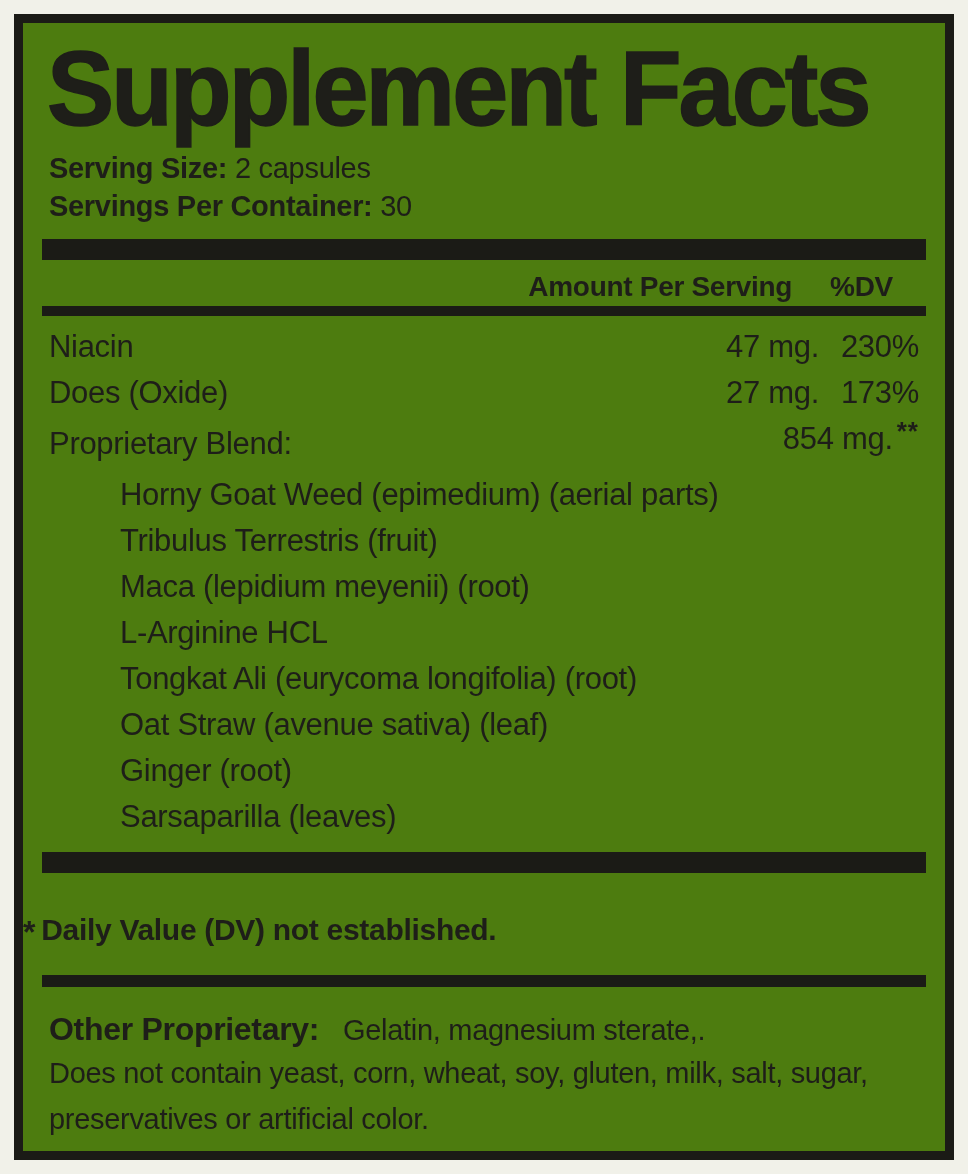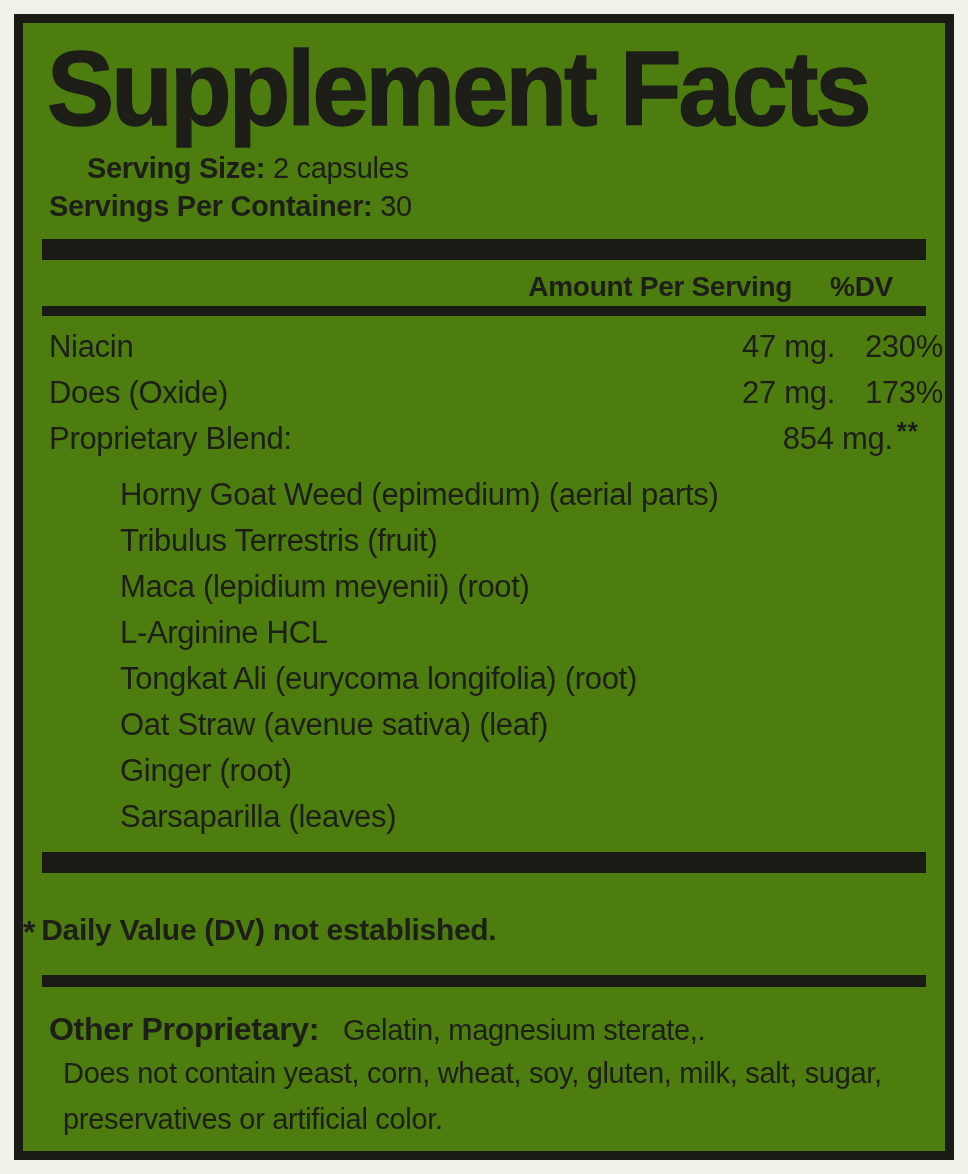--- a/index.html
+++ b/index.html
@@ -39,21 +39,21 @@
     transform-origin: left center;
     -webkit-text-stroke: 1.5px #1e1e19;
   }
   .serving-line {
     margin: 0;
     padding-left: 26px;
     font-size: 29px;
     line-height: 34px;
     letter-spacing: -0.3px;
   }
-  .serving-line.first { margin-top: 14px; margin-left: 38px; }
+  .serving-line.first { margin-top: 14px; }
   .serving-line.second { margin-top: 4px; }
   .b { font-weight: 700; }
   .bar {
     background: #1b1b16;
     margin-left: 19px;
     margin-right: 19px;
   }
   .bar.thick1 { margin-top: 16px; height: 21px; }
   .bar.thin   { height: 10px; }
   .bar.thick2 { margin-top: 12px; height: 21px; }
@@ -65,26 +65,25 @@
     gap: 38px;
     margin-top: 8px;
     padding-right: 52px;
     font-size: 28px;
     line-height: 38px;
     letter-spacing: -0.3px;
   }
   .rows { margin-top: 8px; }
   .row {
     display: flex;
-    align-items: flex-start;
-    padding: 0 2px 0 26px;
+    align-items: center;
+    padding: 0 26px 0 26px;
     font-size: 31px;
     line-height: 46px;
     letter-spacing: -0.3px;
-    gap: 8px;
   }
   .row .name { flex: 1; }
   .row .amt { width: 120px; text-align: right; white-space: nowrap; }
   .row .dv  { width: 100px; text-align: right; white-space: nowrap; }
   .row.blend-row { padding-right: 30px; }
   .blend-amt {
     position: relative;
     top: -10px;
     text-align: right;
     white-space: nowrap;
@@ -117,21 +116,21 @@
     padding-left: 26px;
     font-size: 29px;
     line-height: 40px;
     letter-spacing: -0.3px;
   }
   .other-line .oi-label {
     font-size: 32px;
     margin-right: 16px;
   }
   .disclaimer {
-    padding-left: 40px;
+    padding-left: 26px;
     font-size: 29px;
     line-height: 46px;
     letter-spacing: -0.3px;
   }
 </style>
 </head>
 <body>
 
 <div class="page">
   <div class="label">

